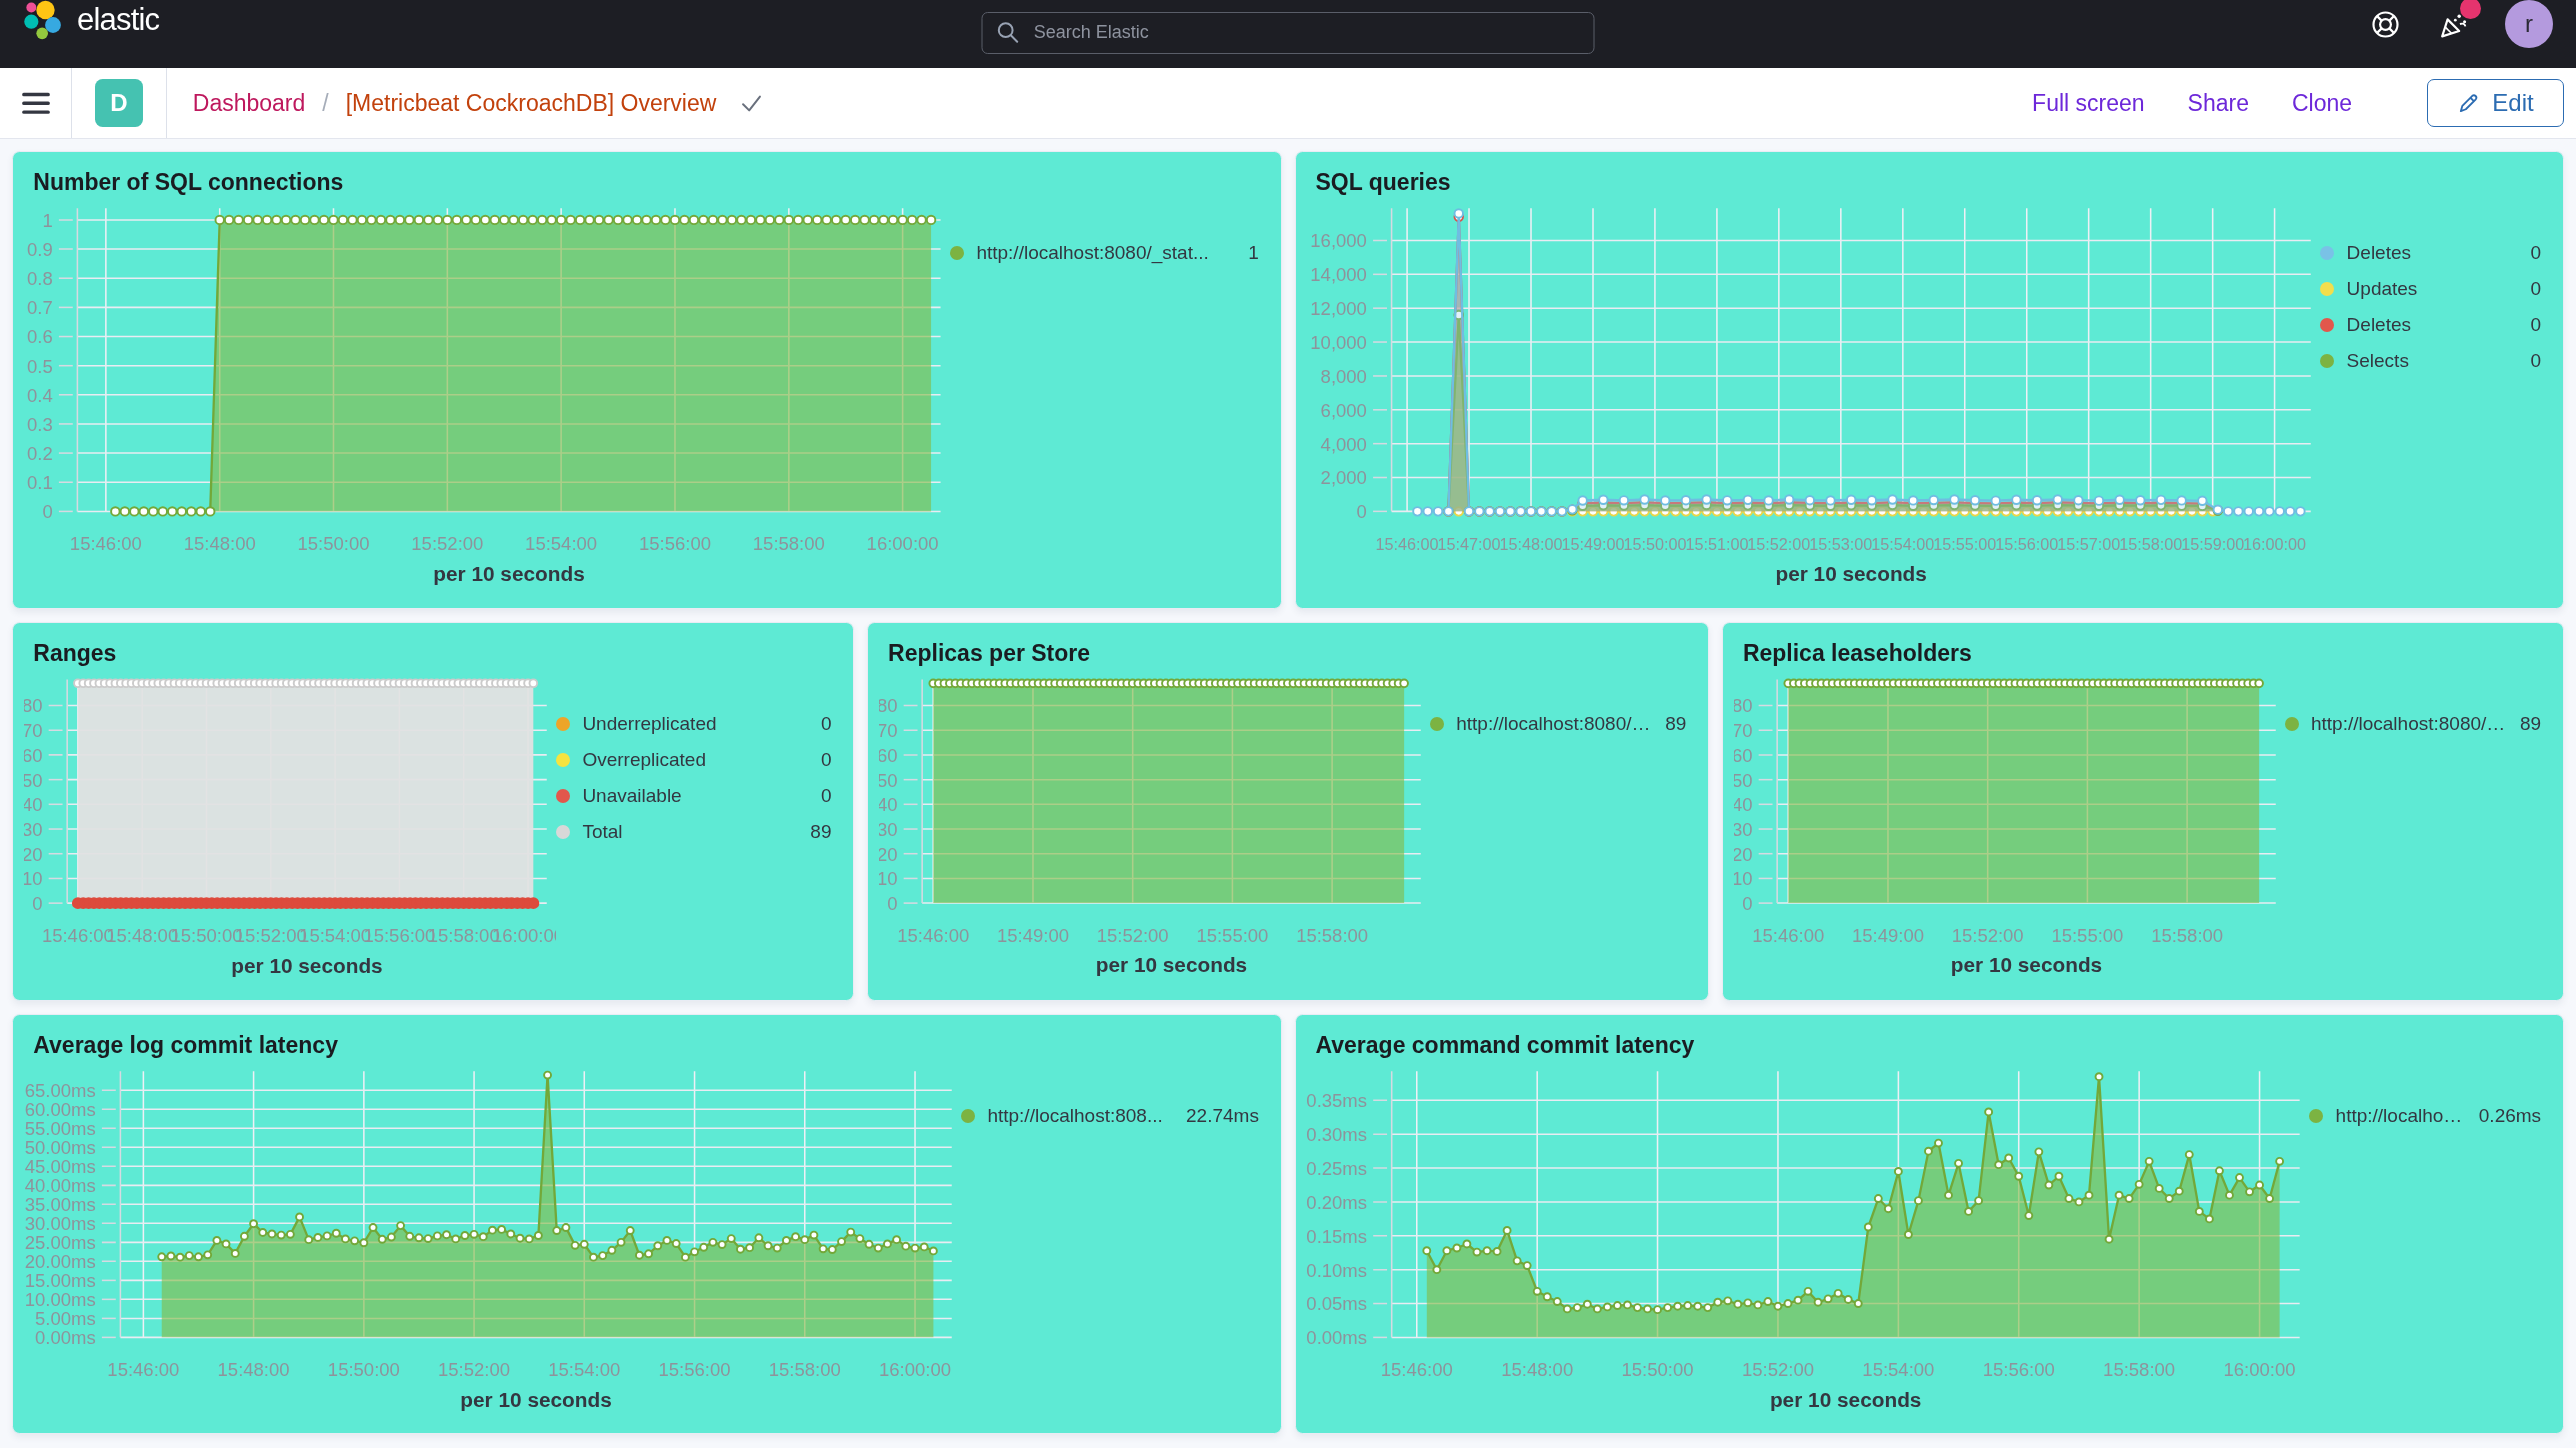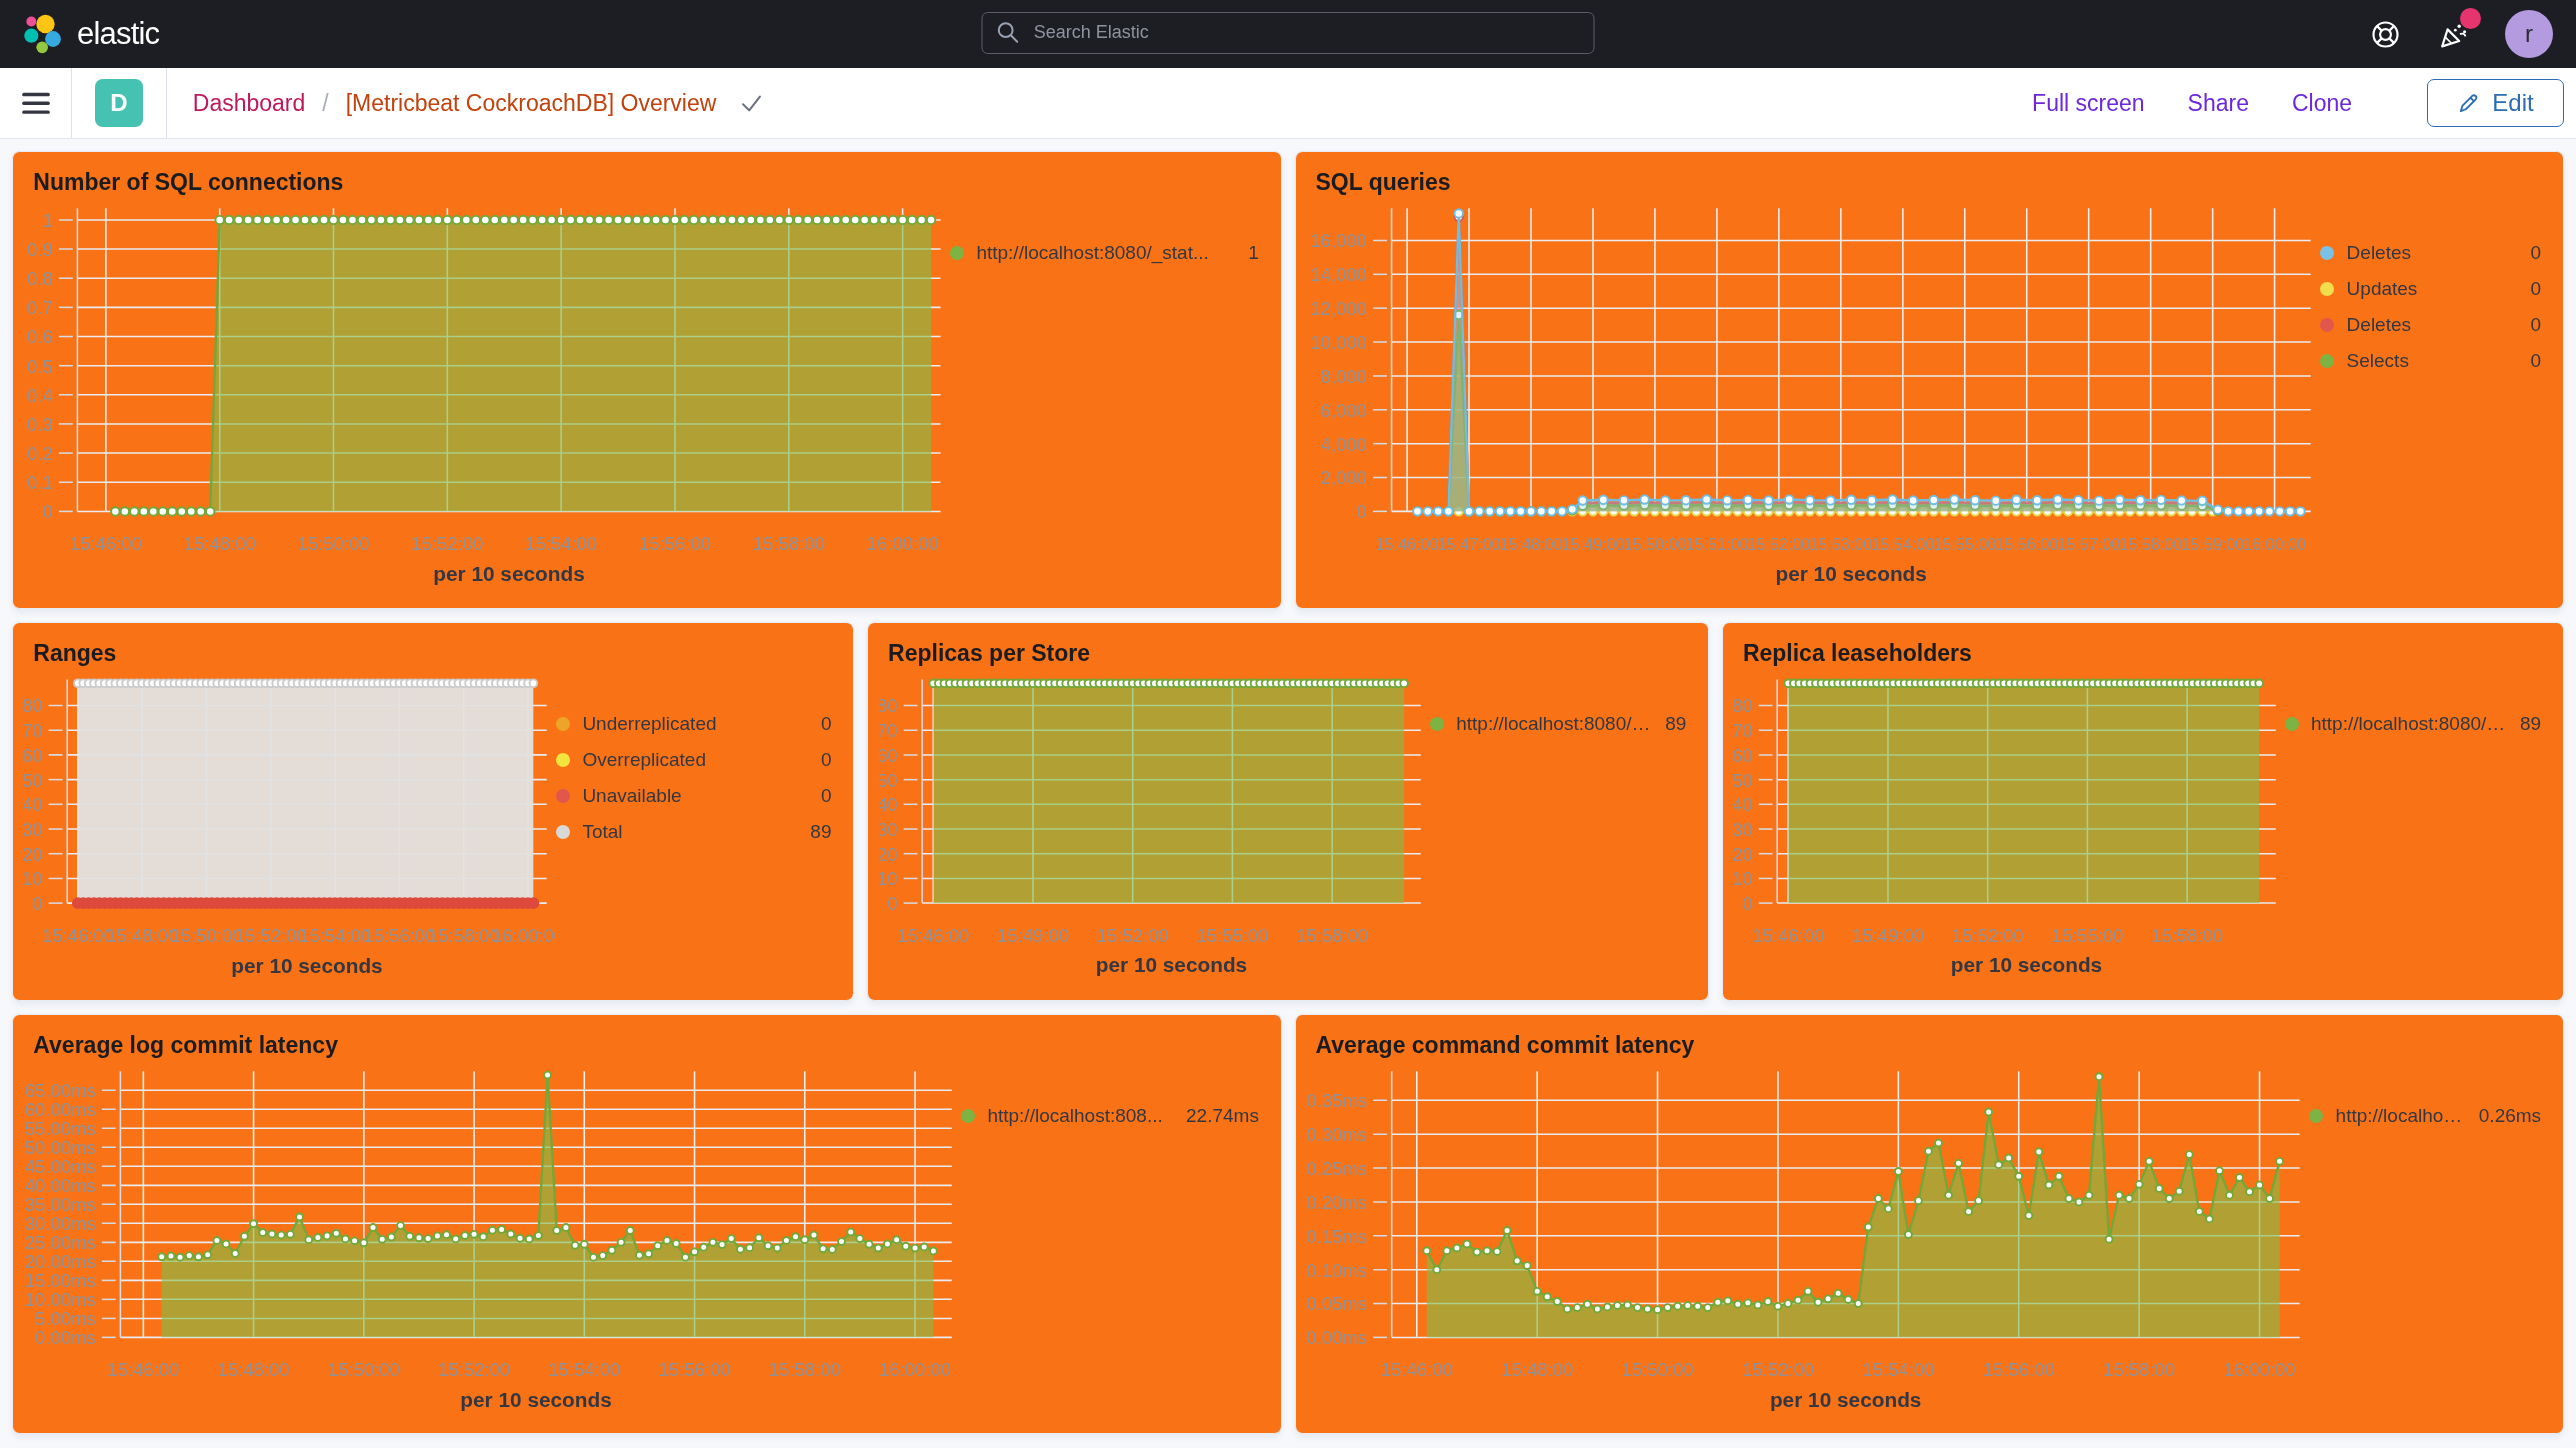--- a/index.html
+++ b/index.html
@@ -1,18 +1,18 @@
 <!DOCTYPE html>
 <html style="font-size:12.3px"><head>
 <meta charset="utf-8">
 <style>
   html,body{margin:0;padding:0}
   body{width:2576px;height:1448px;background:#f6f8fc;font-family:"Liberation Sans","DejaVu Sans",sans-serif;color:#343741;overflow:hidden}
   
-  .topbar{height:68px;background:#1d1e24;display:flex;align-items:center;position:relative;padding:12px 23px;box-sizing:border-box}
+  .topbar{height:68px;background:#1d1e24;display:flex;align-items:flex-start;position:relative;padding:0 23px;box-sizing:border-box}
   .brand{display:flex;align-items:center;gap:14px;cursor:pointer}
   .brand-name{color:#fff;font-size:31px;font-weight:500;letter-spacing:-0.8px}
   .searchbox{position:absolute;left:50%;top:11.6px;transform:translateX(-50%);width:613px;height:42px;border:1.5px solid #5a5e69;border-radius:6.2px;display:flex;align-items:center;padding:0 14px;gap:12.3px;background:#1d1e24;box-sizing:border-box}
   .searchbox input{flex:1;background:transparent;border:none;outline:none;color:#d4dae5;font-size:18px;font-family:inherit}
   .searchbox input::placeholder{color:#8e939f}
   .top-icons{margin-left:auto;display:flex;align-items:center;gap:35px}
   .newswrap{position:relative;display:inline-flex}
   .notif-dot{position:absolute;top:-9.3px;right:-10.8px;width:21px;height:21px;border-radius:50%;background:#e5346e}
   .avatar{width:48px;height:48px;border-radius:50%;background:#b49ade;color:#2b2a35;display:flex;align-items:center;justify-content:center;font-size:24px;cursor:pointer}
   
@@ -24,21 +24,21 @@
   .crumb-root{color:#be185d;cursor:pointer}
   .crumb-sep{color:#a6adb9}
   .crumb-title{color:#c2410c;font-weight:400;cursor:pointer}
   .check-icon{display:inline-flex;margin-left:6.2px}
   .tb-actions{margin-left:auto;display:flex;align-items:center;gap:43px;font-size:23px}
   .tb-link{color:#6d28d9;font-weight:400;cursor:pointer;white-space:nowrap}
   .edit-btn{display:flex;align-items:center;gap:12.3px;border:1.5px solid #2c6cb2;color:#2c6cb2;border-radius:7px;height:48px;padding:0 29px;font-size:24px;font-weight:500;margin-left:32px;background:#fff;cursor:pointer;box-sizing:border-box}
   
   .content{padding:12.3px;box-sizing:border-box}
   .row{display:flex;gap:13px;margin-bottom:13px}
-  .panel{background:#f97316;border:0.8px solid #e8ecf4;border-radius:7.7px;box-shadow:0 3.1px 6.2px rgba(65,78,101,.08);flex:1;overflow:hidden;box-sizing:border-box}
+  .panel{background:#5eead4;border:0.8px solid #e8ecf4;border-radius:7.7px;box-shadow:0 3.1px 6.2px rgba(65,78,101,.08);flex:1;overflow:hidden;box-sizing:border-box}
   .row1 .panel{height:458px}
   .row2 .panel{height:379px}
   .row3 .panel{height:420px}
   .panel-title{font-size:23px;font-weight:700;color:#1a1c21;margin:0;padding:17px 20px 0}
   .chart-row{display:flex;align-items:flex-start;padding:0 17px 0 10.8px}
   .chart{margin-top:3.1px}
   .chart text{font-family:"Liberation Sans","DejaVu Sans",sans-serif}
   .c0{width:926px;height:388px}
   .c1{width:1014px;height:388px}
   .c2{width:532px;height:309px}

